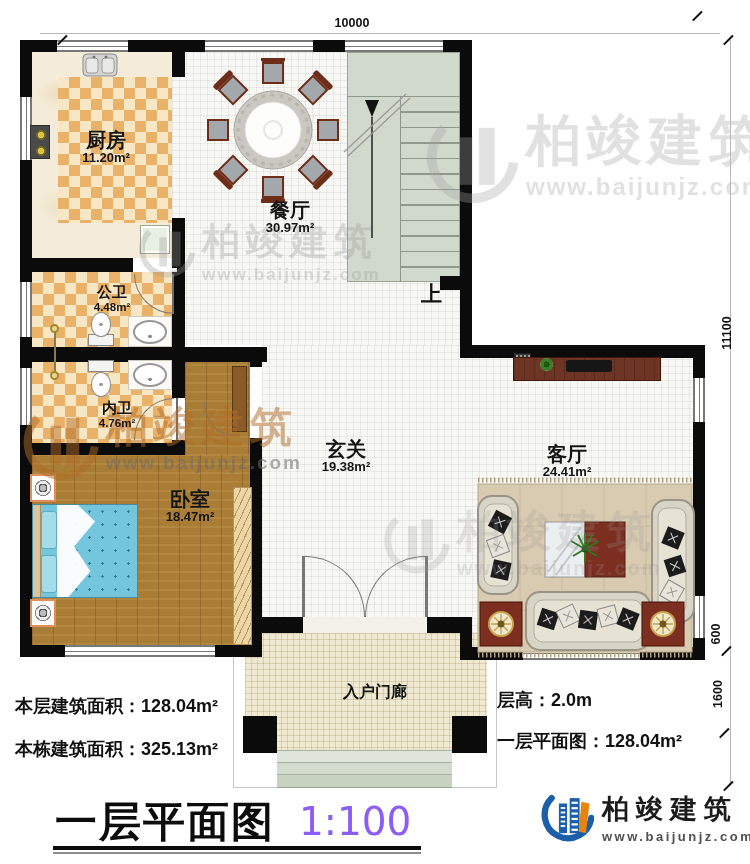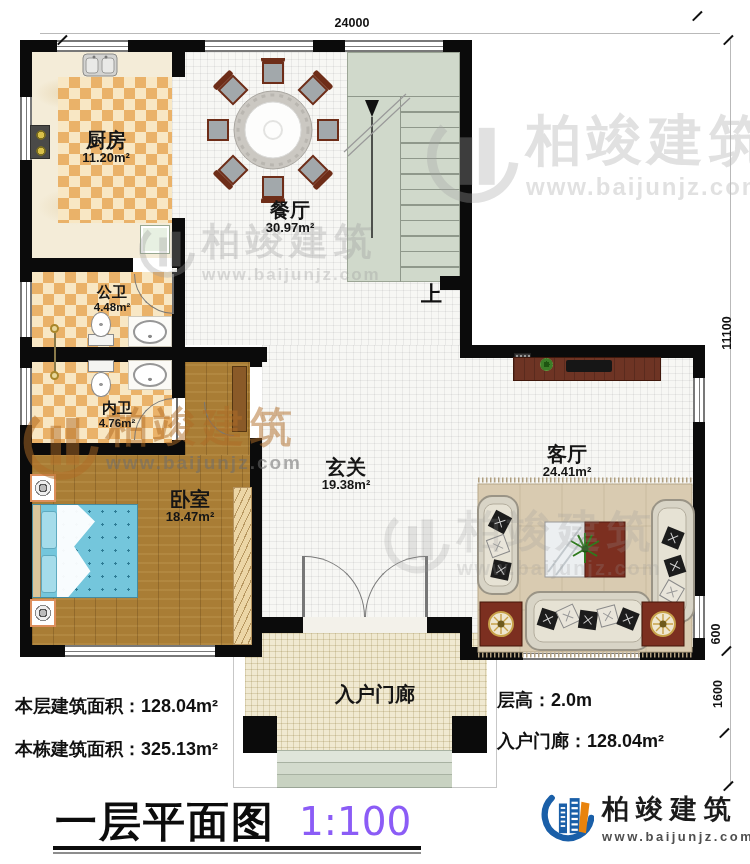--- a/index.html
+++ b/index.html
@@ -368,50 +368,50 @@
     <span class="ar">4.48m²</span>
   </div>
   <div class="room-label sm" style="left:117px;top:400px;">
     <span class="nm">内卫</span>
     <span class="ar">4.76m²</span>
   </div>
   <div class="room-label" style="left:190px;top:488px;">
     <span class="nm">卧室</span>
     <span class="ar">18.47m²</span>
   </div>
-  <div class="room-label" style="left:346px;top:456px;">
+  <div class="room-label" style="left:346px;top:438px;">
     <span class="nm">玄关</span>
     <span class="ar">19.38m²</span>
   </div>
   <div class="room-label" style="left:567px;top:443px;">
     <span class="nm">客厅</span>
     <span class="ar">24.41m²</span>
   </div>
   <div class="room-label" style="left:375px;top:683px;">
-    <span class="nm" style="font-size:20px;">入户门廊</span>
+    <span class="nm" style="font-size:16px;">入户门廊</span>
   </div>
   <div class="abs" style="left:421px;top:280px;font-size:21px;font-weight:bold;color:#111;">上</div>
 
   <div class="dimline" style="left:40px;top:33px;width:680px;height:1px;"></div>
   <div class="dimline" style="left:730px;top:40px;width:1px;height:746px;"></div>
-  <div class="dim" style="left:322px;top:16px;width:60px;background:#fff;">24000</div>
+  <div class="dim" style="left:322px;top:16px;width:60px;background:#fff;">10000</div>
   <div class="dim rot" style="left:697px;top:326px;width:60px;">11100</div>
   <div class="dim rot" style="left:696px;top:627px;width:40px;">600</div>
   <div class="dim rot" style="left:698px;top:687px;width:40px;">1600</div>
   <div class="tick" style="left:56px;top:39px;"></div>
   <div class="tick" style="left:691px;top:15px;"></div>
   <div class="tick" style="left:722px;top:39px;"></div>
   <div class="tick" style="left:720px;top:650px;"></div>
   <div class="tick" style="left:718px;top:732px;"></div>
   <div class="tick" style="left:722px;top:785px;"></div>
 
   <div class="stats-line" style="left:15px;top:694px;">本层建筑面积：128.04m²</div>
   <div class="stats-line" style="left:15px;top:737px;">本栋建筑面积：325.13m²</div>
   <div class="stats-line" style="left:497px;top:688px;">层高：2.0m</div>
-  <div class="stats-line" style="left:497px;top:729px;">入户门廊：128.04m²</div>
+  <div class="stats-line" style="left:497px;top:729px;">一层平面图：128.04m²</div>
 
   <div id="title-text">一层平面图</div>
   <div id="title-scale">1:100</div>
   <div id="title-rule1"></div>
   <div id="title-rule2"></div>
 
   <div id="logo">
     <svg width="54" height="54" viewBox="0 0 60 60">
       <path d="M13 9 A26 26 0 1 0 57 31" fill="none" stroke="#1a5fa8" stroke-width="7" stroke-linecap="round"></path>
       <rect x="21" y="15" width="9" height="33" fill="#1a5fa8"></rect>

